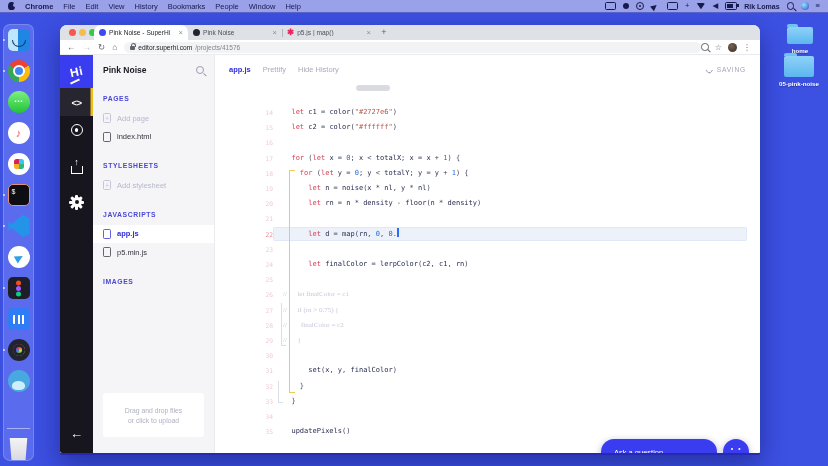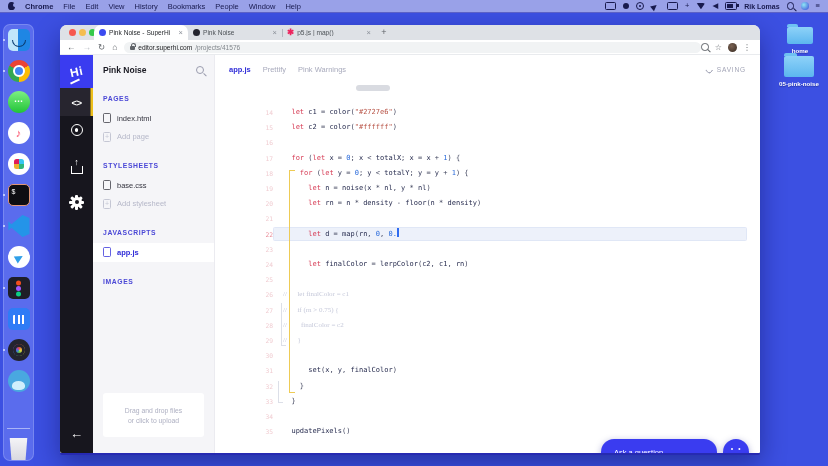--- a/index.html
+++ b/index.html
@@ -316,62 +316,62 @@
       </div>
 
       <div id="sidebar">
         <div id="sb-title">
           <span>Pink Noise</span>
           <span class="mag"></span>
         </div>
         <div id="secs">
             <div class="sec">
               <div class="sec-h">PAGES</div>
+              <div class="item add">
+                <span class="doc plus"></span>
+                <span>Add page</span>
+              </div>
               <div class="item">
                 <span class="doc"></span>
                 <span>index.html</span>
               </div>
-              <div class="item add">
-                <span class="doc plus"></span>
-                <span>Add page</span>
-              </div>
             </div>
             <div class="sec">
               <div class="sec-h">STYLESHEETS</div>
-              <div class="item">
-                <span class="doc"></span>
-                <span>base.css</span>
-              </div>
               <div class="item add">
                 <span class="doc plus"></span>
                 <span>Add stylesheet</span>
               </div>
             </div>
             <div class="sec">
               <div class="sec-h">JAVASCRIPTS</div>
               <div class="item active">
                 <span class="doc"></span>
                 <span>app.js</span>
               </div>
+              <div class="item">
+                <span class="doc"></span>
+                <span>p5.min.js</span>
+              </div>
             </div>
             <div class="sec">
               <div class="sec-h">IMAGES</div>
             </div>
           </div>
         <div id="dropzone">
           <span>Drag and drop files</span>
           <span>or click to upload</span>
         </div>
       </div>
 
       <div id="main">
         <div id="topbar">
           <span id="tb-file">app.js</span>
           <span class="tb-muted">Prettify</span>
-          <span class="tb-muted">Pink Warnings</span>
+          <span class="tb-muted">Hide History</span>
           <span id="saving">
             <span class="spin"></span>
             <span>SAVING</span>
           </span>
         </div>
         <div id="codewrap">
           <div id="scroll-blob"></div>
           <div class="g-yellow"></div>
           <div class="g-gray1"></div>
           <div class="g-gray2"></div>

